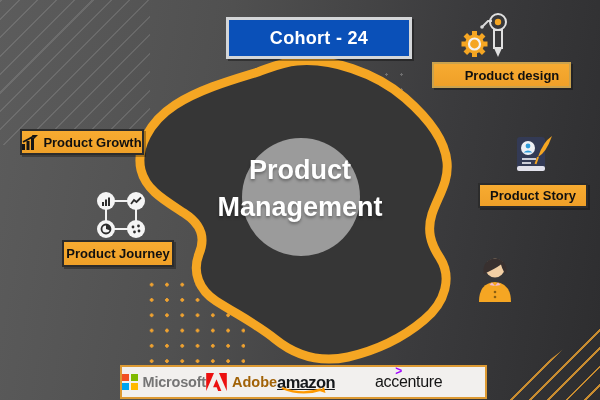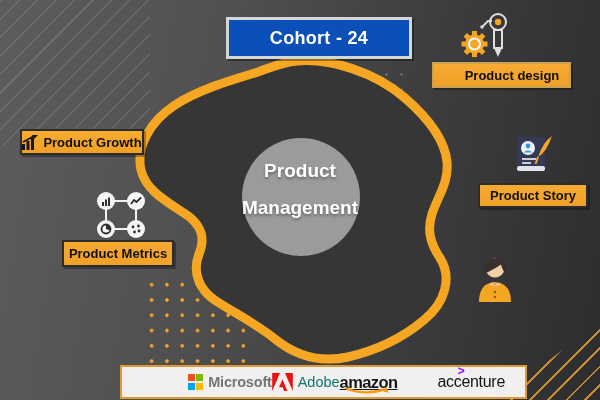--- a/index.html
+++ b/index.html
@@ -25,21 +25,21 @@
     background-size:15.3px 15.3px;
   }
   .dots-gray{
     position:absolute;left:349px;top:67px;width:55px;height:52px;
     background-image:radial-gradient(circle,rgba(210,210,210,0.32) 1.2px,transparent 1.4px);
     background-size:15px 15px;
   }
   .blob-svg{position:absolute;left:0;top:0;}
   .center-text{
     position:absolute;left:175px;top:152px;width:250px;text-align:center;
-    color:#ffffff;font-size:19px;font-weight:bold;line-height:37px;
+    color:#ffffff;font-size:27px;font-weight:bold;line-height:37px;
     text-shadow:0 2px 3px rgba(0,0,0,0.35);
   }
   .banner{
     position:absolute;left:205px;top:17px;width:180px;height:36px;
     background:#0a50b8;border:3px solid #d4d6d8;box-shadow:2px 2px 0 rgba(0,0,0,0.35);
     display:flex;align-items:center;justify-content:center;
     color:#ffffff;font-size:18px;font-weight:bold;letter-spacing:0.3px;margin-left:21px;
   }
   .pill{
     position:absolute;background:linear-gradient(180deg,#f7ab31,#efa028);
@@ -50,28 +50,28 @@
   .pill-design{left:432px;top:62px;width:114px;height:22px;border-color:#caa24e;padding-left:21px;}
   .pill-growth{left:20px;top:101px;width:120px;height:22px;margin-top:28px;}
   .pill-metrics{left:62px;top:240px;width:108px;height:23px;}
   .pill-story{left:478px;top:183px;width:106px;height:21px;}
   .pill-journey{left:441px;top:304px;width:107px;height:21px;}
   .icon-abs{position:absolute;}
   
   .logo-bar{
     position:absolute;left:120px;top:365px;width:363px;height:30px;
     background:#f2f0ee;border:2px solid #dd9a33;
-    display:flex;align-items:center;justify-content:flex-end;
-    padding:0 20px;box-sizing:content-box;
+    display:flex;align-items:center;justify-content:flex-start;
+    padding:0 0;box-sizing:content-box;
   }
   .logo{display:flex;align-items:center;gap:5px;}
   .ms-grid{display:grid;grid-template-columns:7px 7px;grid-template-rows:7px 7px;gap:1.5px;}
   .ms-grid span{display:block;}
   .ms-text{font-size:14.5px;font-weight:600;color:#757575;letter-spacing:-0.2px;}
-  .adobe-text{font-size:14.5px;font-weight:400;color:#0f766e;}
+  .adobe-text{font-size:14.5px;font-weight:700;color:#a16207;}
   .amazon{position:relative;}
   .amazon-text{font-size:16.5px;font-weight:bold;color:#15181b;letter-spacing:-0.6px;line-height:1;text-decoration:underline;}
   .amazon-swoosh{position:absolute;left:3px;bottom:-6px;}
   .acc-wrap{position:relative;}
   .acc-text{font-size:16px;font-weight:500;color:#141414;letter-spacing:-0.3px;margin-left:40px;}
   .acc-gt{position:absolute;left:56%;top:-9px;color:#a100ff;font-size:12px;font-weight:bold;}
 </style>
 </head>
 <body>
 
@@ -162,21 +162,21 @@
     <circle cx="14" cy="40" r="4.5" fill="none" stroke="#2e2e2e" stroke-width="1.8"></circle>
     <path d="M14 40 L14 35.5 A4.5 4.5 0 0 1 18.3 41.5 Z" fill="#2e2e2e"></path>
     <g fill="#2e2e2e">
       <circle cx="41" cy="38" r="1.4"></circle>
       <circle cx="46.5" cy="37" r="1.4"></circle>
       <circle cx="42.5" cy="43" r="1.4"></circle>
       <circle cx="47" cy="42" r="1.4"></circle>
     </g>
   </svg>
   <div class="pill pill-metrics">
-    <span>Product Metrics</span>
+    <span>Product Journey</span>
   </div>
 
   <svg class="icon-abs" style="left:510px;top:133px" width="48" height="48" viewBox="0 0 48 48">
     <rect x="7" y="4" width="28" height="32" rx="3" fill="#333a55"></rect>
     <rect x="7" y="33" width="28" height="5" rx="2" fill="#e2e2ec"></rect>
     <circle cx="18" cy="15" r="7" fill="#eef0f5"></circle>
     <circle cx="18" cy="13" r="2.4" fill="#2f9bd8"></circle>
     <path d="M13.5 19.5 Q 18 15.5 22.5 19.5 Z" fill="#2f9bd8"></path>
     <line x1="12" y1="26" x2="26" y2="26" stroke="#e8e8f0" stroke-width="1.7"></line>
     <line x1="12" y1="30" x2="21" y2="30" stroke="#e8e8f0" stroke-width="1.7"></line>

